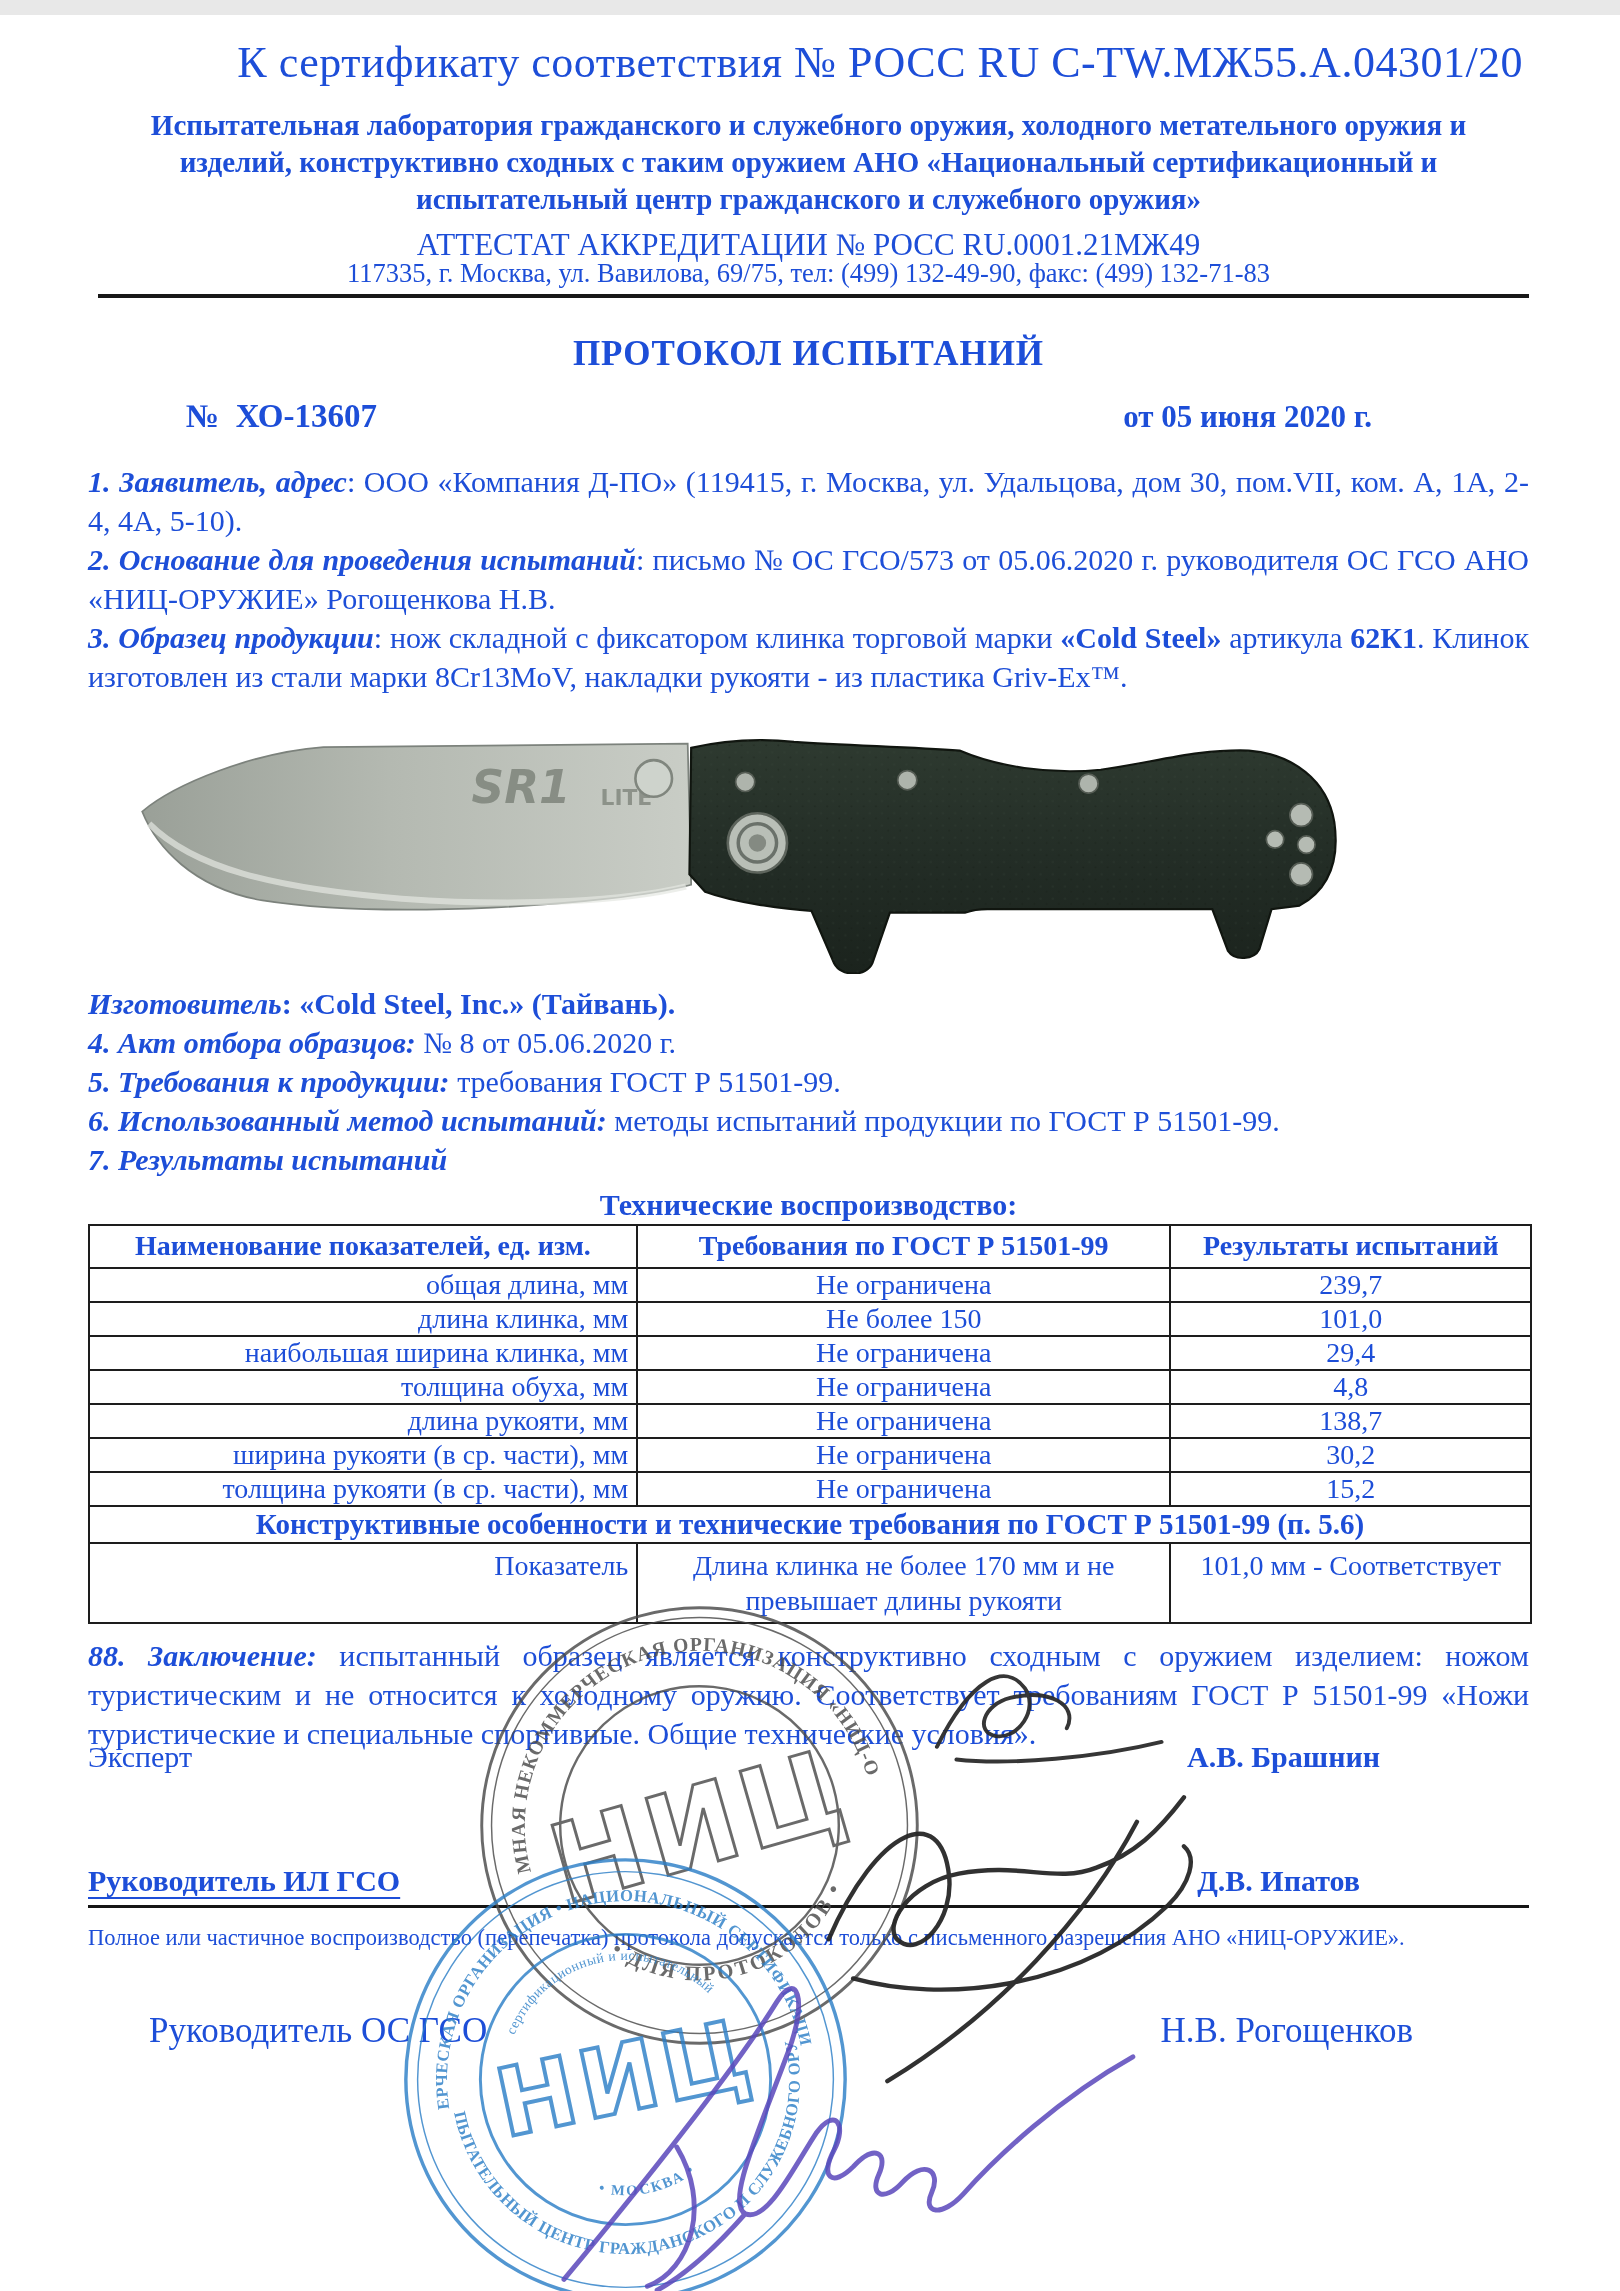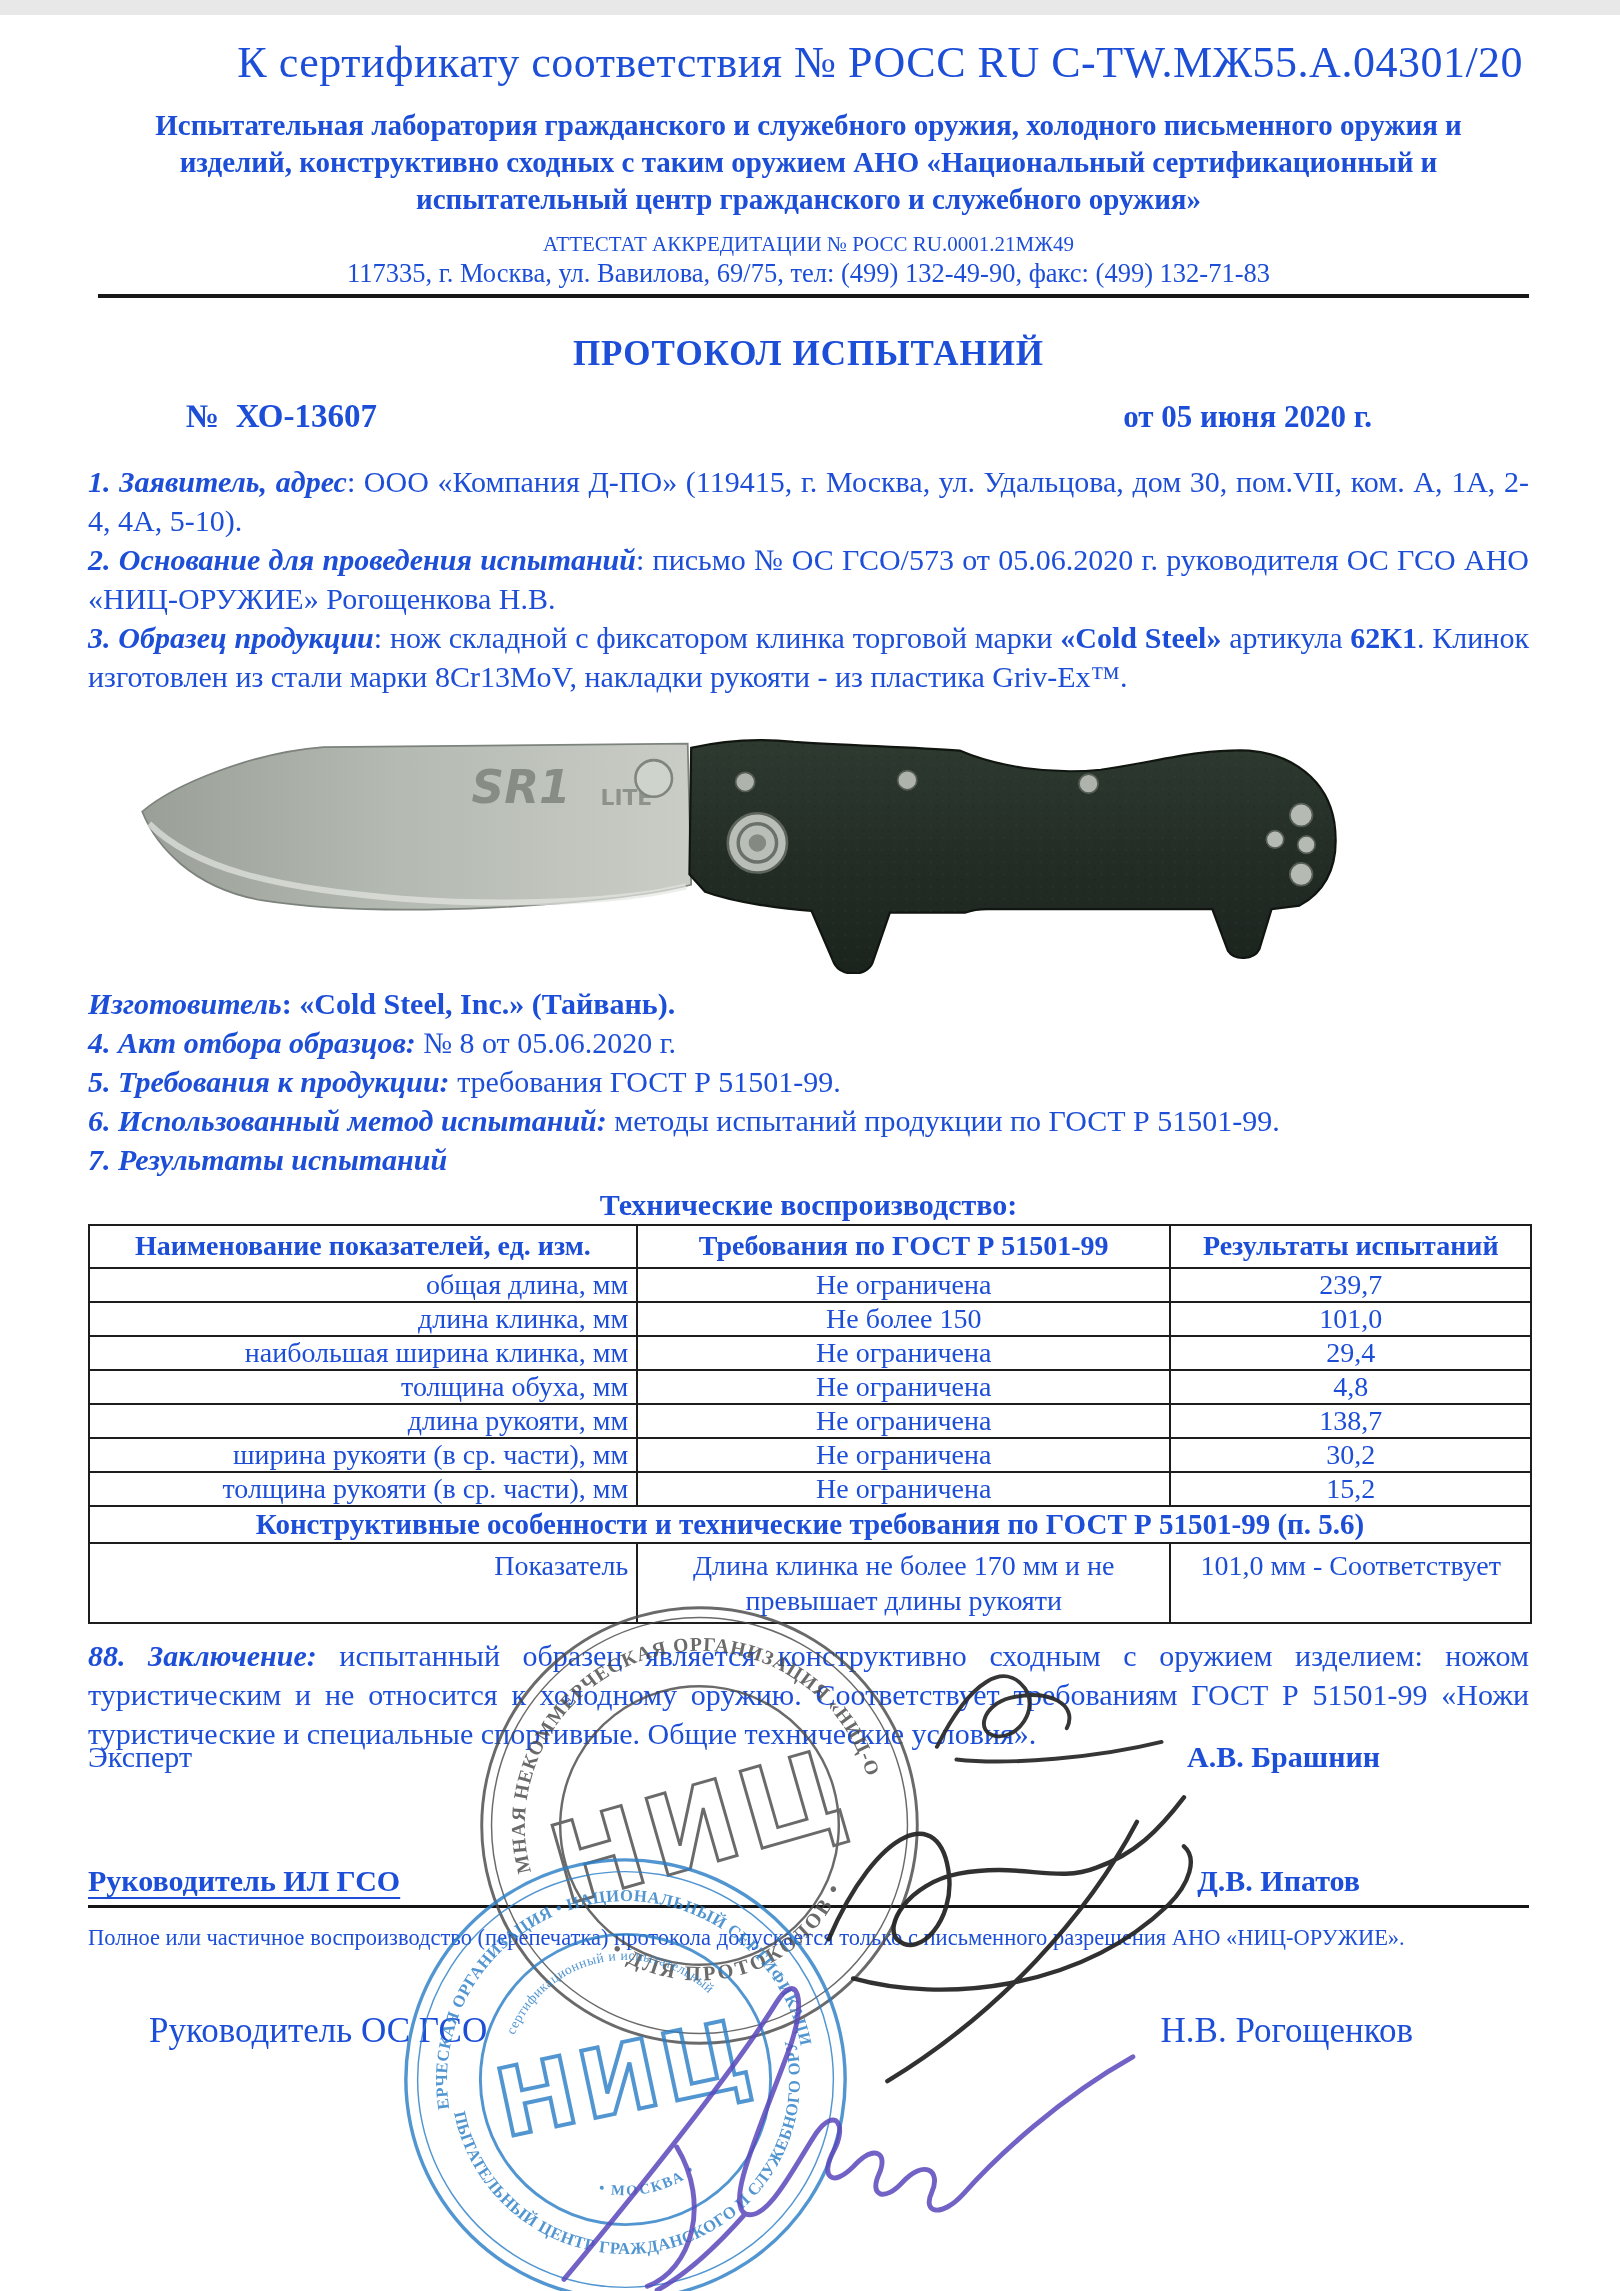--- a/index.html
+++ b/index.html
@@ -10,21 +10,21 @@
   }
   .inner{padding:21.6px 91px 0 88px;}
   .doc-title{
     text-align:right;white-space:nowrap;font-size:44px;line-height:51px;
     padding-right:5.9px;letter-spacing:0.5px;
   }
   .lab-name{
     margin:19.6px auto 0 auto;max-width:1392px;text-align:center;
     font-weight:bold;font-size:29px;line-height:37px;
   }
-  .accred{margin-top:11.8px;text-align:center;font-size:21px;line-height:29px;}
+  .accred{margin-top:11.8px;text-align:center;font-size:31px;line-height:29px;}
   .addr{text-align:center;font-size:26.5px;line-height:29px;}
   .rule{margin:5.9px 0 0 9.8px;height:3.9px;background:#181818;}
   .proto-title{margin-top:35px;text-align:center;font-weight:bold;font-size:35px;line-height:41px;letter-spacing:1px;}
   .numrow{margin-top:23.5px;display:flex;justify-content:space-between;font-weight:bold;font-size:33px;line-height:39px;}
   .numrow .num{margin-left:98px;}
   .numrow .date{margin-right:157px;font-size:31px;}
   .paras{margin-top:25.5px;}
   p.item{margin:0;font-size:30px;line-height:39px;text-align:justify;}
   .lbl{font-weight:bold;font-style:italic;}
   .bold{font-weight:bold;}
@@ -59,21 +59,21 @@
   .sig-os .name{margin-right:116px;}
   .stamp{opacity:0.82;}
   .signature{opacity:0.95;}
 </style>
 </head>
 <body>
 
 <div class="page">
   <div class="inner">
     <div class="doc-title">К сертификату соответствия № РОСС RU C-TW.МЖ55.А.04301/20</div>
-    <div class="lab-name">Испытательная лаборатория гражданского и служебного оружия, холодного письменного оружия и изделий, конструктивно сходных с таким оружием АНО «Национальный сертификационный и испытательный центр гражданского и служебного оружия»</div>
+    <div class="lab-name">Испытательная лаборатория гражданского и служебного оружия, холодного метательного оружия и изделий, конструктивно сходных с таким оружием АНО «Национальный сертификационный и испытательный центр гражданского и служебного оружия»</div>
     <div class="accred">АТТЕСТАТ АККРЕДИТАЦИИ № РОСС RU.0001.21МЖ49</div>
     <div class="addr">117335, г. Москва, ул. Вавилова, 69/75, тел: (499) 132-49-90, факс: (499) 132-71-83</div>
     <div class="rule"></div>
 
     <div class="proto-title">ПРОТОКОЛ ИСПЫТАНИЙ</div>
     <div class="numrow">
       <span class="num">№&nbsp;&nbsp;ХО-13607</span>
       <span class="date">от 05 июня 2020 г.</span>
     </div>
 

